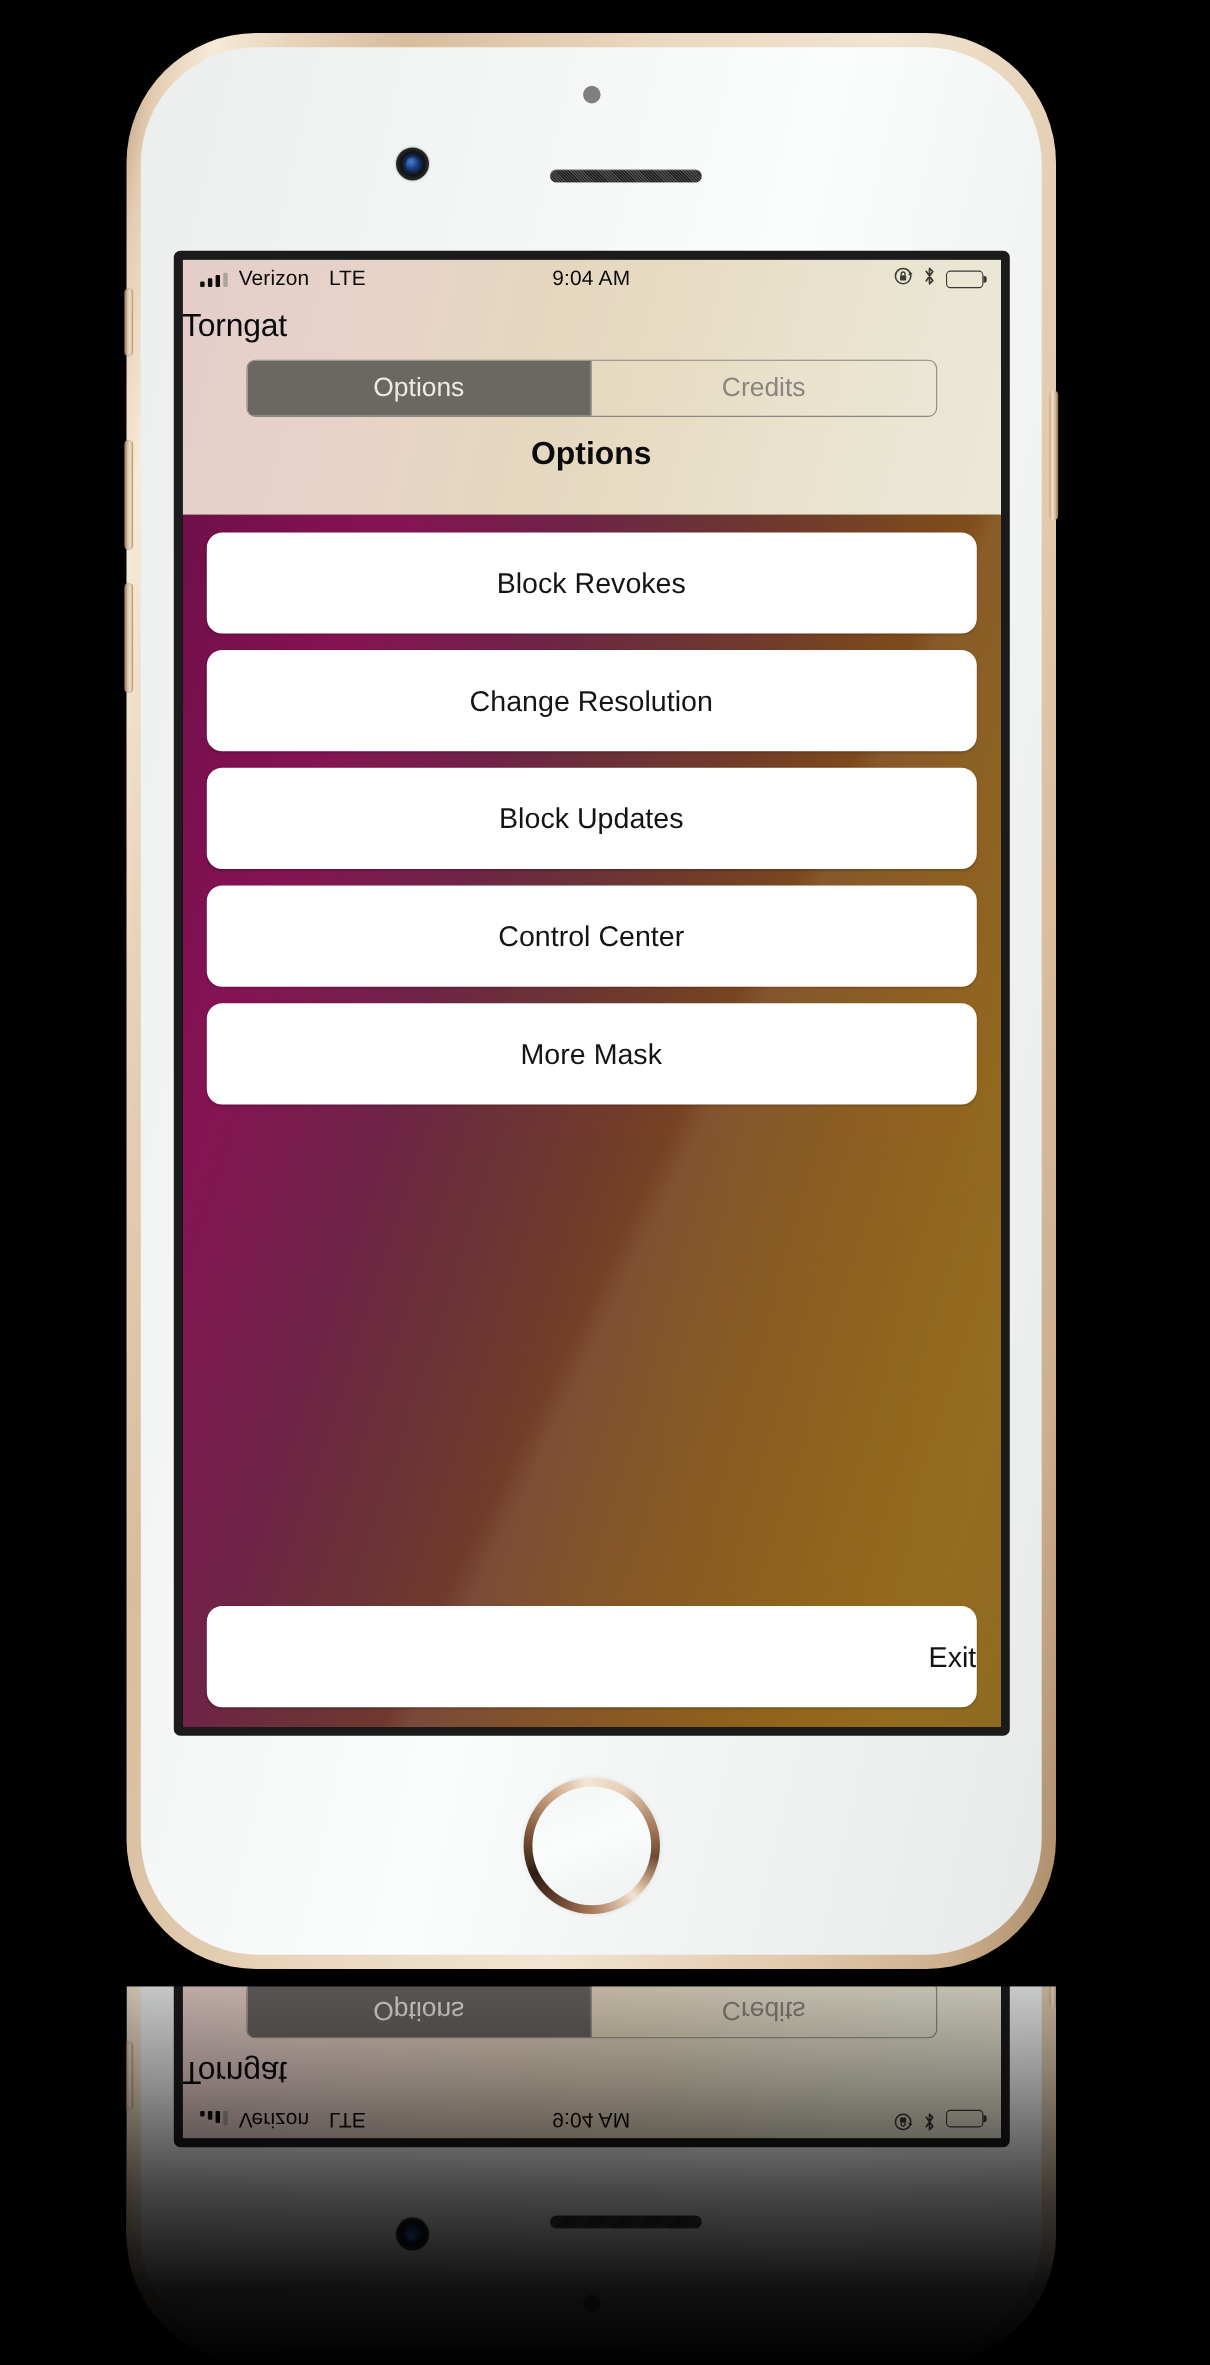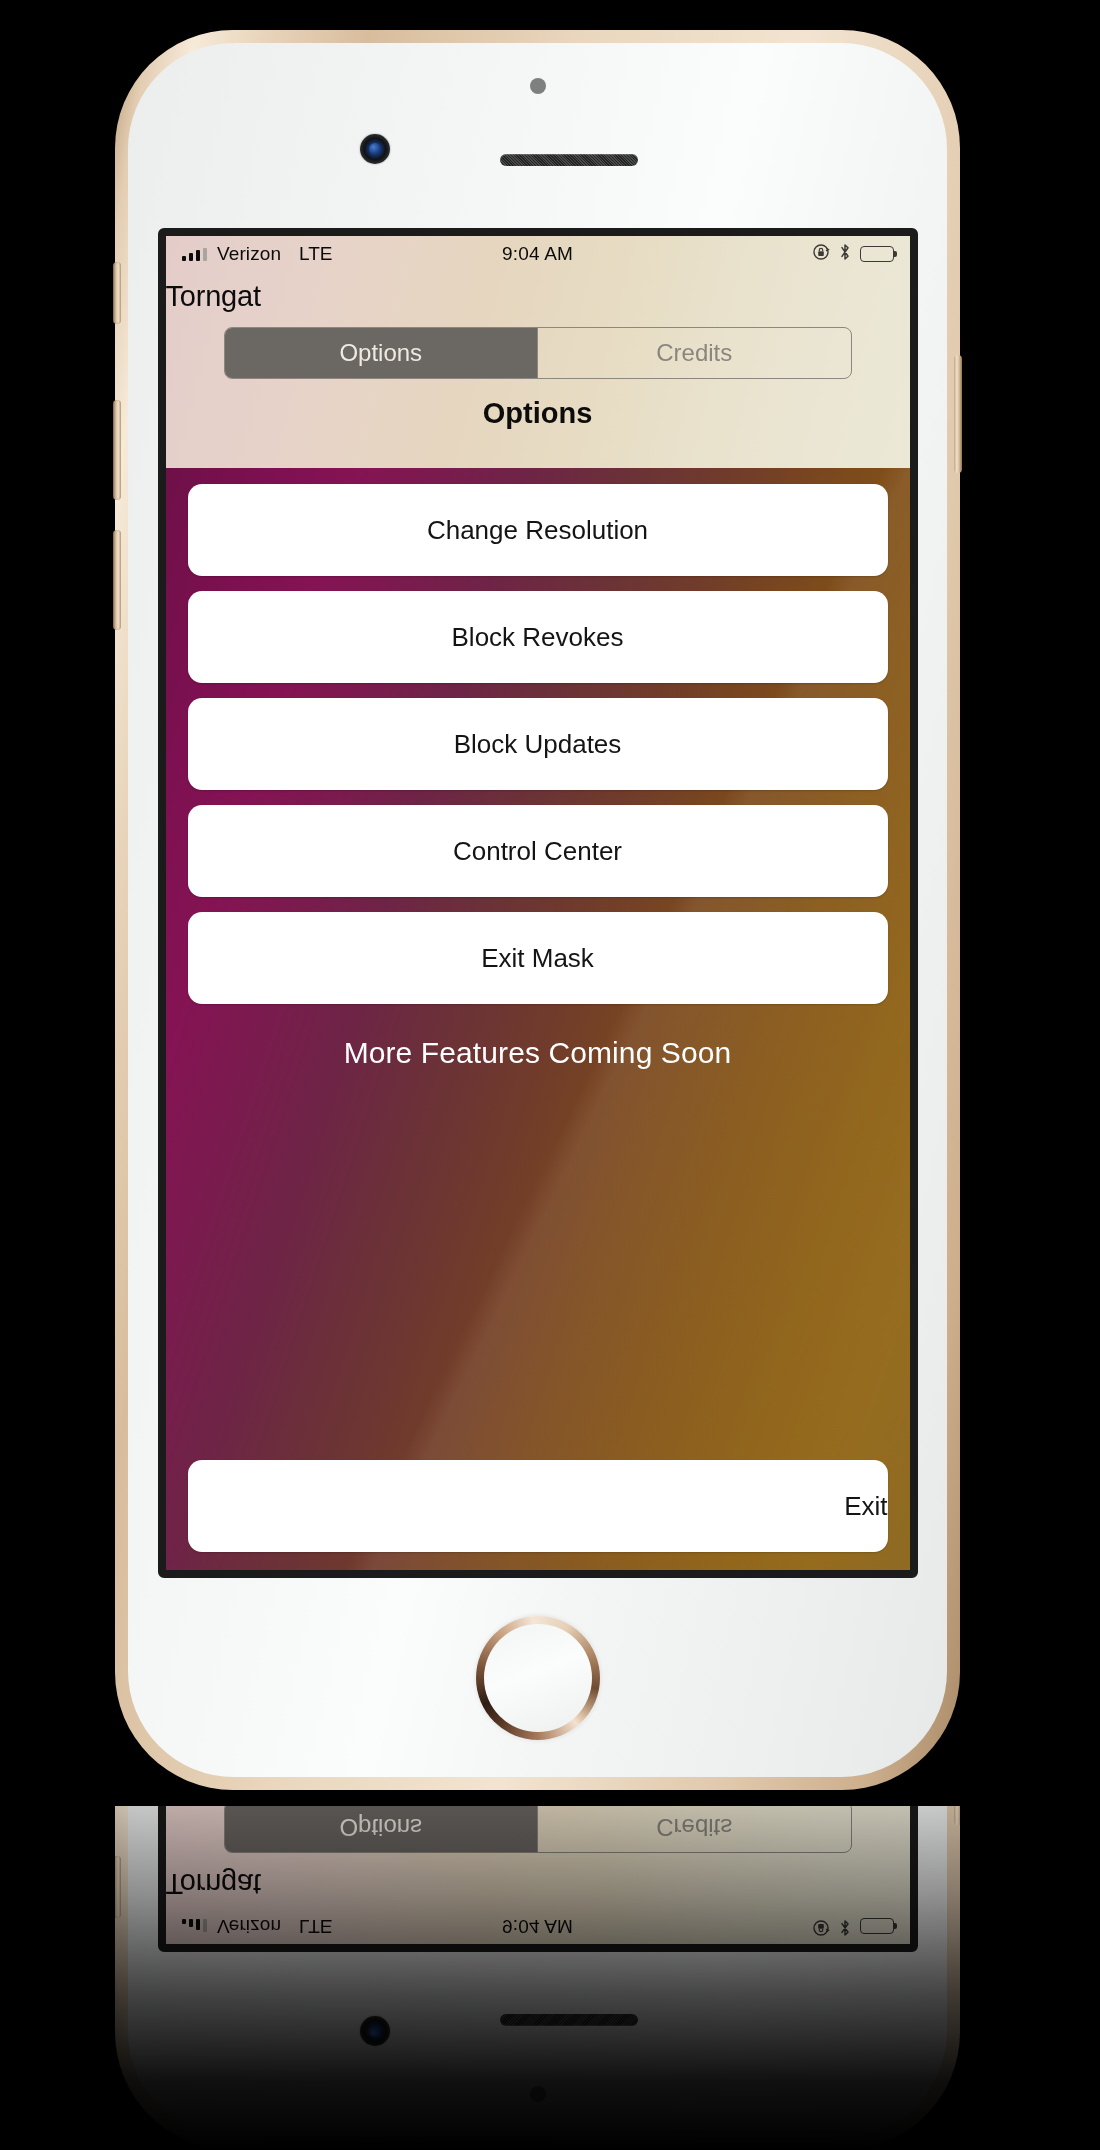--- a/index.html
+++ b/index.html
@@ -479,28 +479,27 @@
             <button class="seg active">Options</button>
             <button class="seg">Credits</button>
           </div>
 
           <div class="section-title">Options</div>
         </div>
 
         <div class="app-body">
 
           <div class="menu-list">
+            <button class="menu-btn">Block Revokes</button>
             <button class="menu-btn">Change Resolution</button>
-            <button class="menu-btn">Block Revokes</button>
             <button class="menu-btn">Block Updates</button>
             <button class="menu-btn">Control Center</button>
-            <button class="menu-btn">Exit Mask</button>
+            <button class="menu-btn">More Mask</button>
           </div>
 
-          <div class="coming-soon">More Features Coming Soon</div>
 
           <div class="spacer"></div>
 
           <button class="exit-btn">Exit</button>
         </div>
 
       </div>
     </div>
 
     <div class="home-button">

